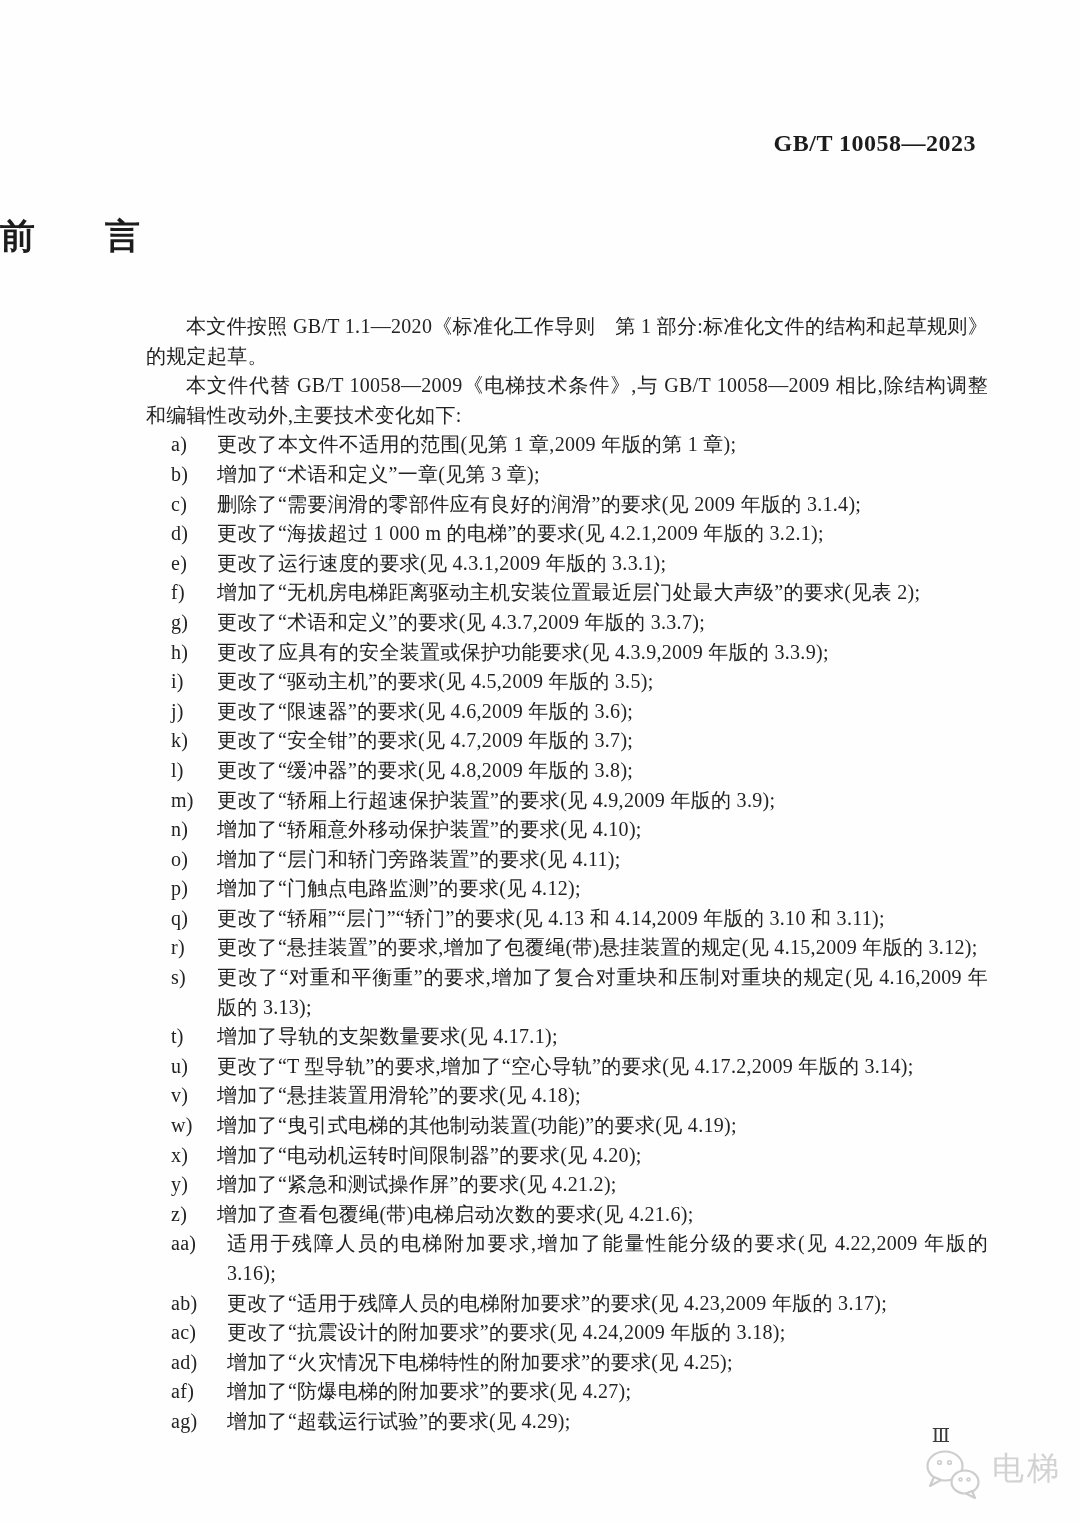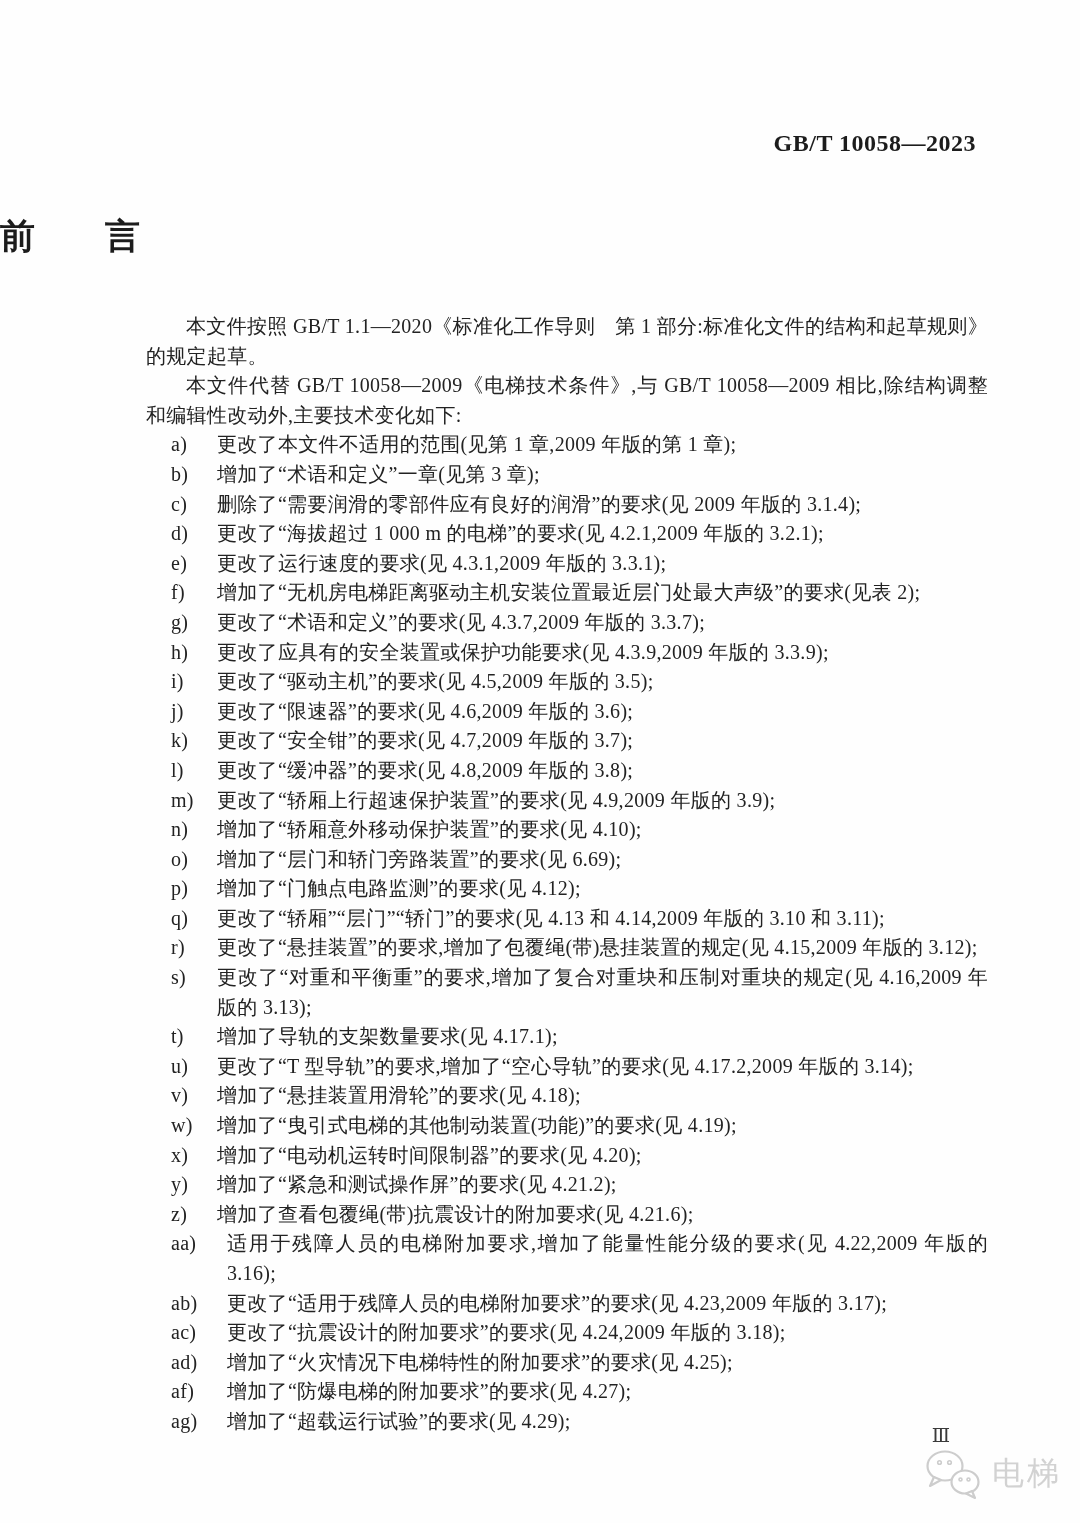--- a/index.html
+++ b/index.html
@@ -79,21 +79,21 @@
     right: 138px;
     font-size: 19px;
     color: #3a3a3a;
     font-family: "Liberation Serif", "DejaVu Serif", serif;
   }
   .watermark {
     position: absolute;
     right: 26px;
     bottom: 22px;
     display: flex;
-    align-items: center;
+    align-items: flex-start;
     gap: 6px;
     color: #cfcfcf;
   }
   .watermark .wm-text {
     font-size: 32px;
     letter-spacing: 3px;
     font-family: "DejaVu Sans", "Liberation Sans", sans-serif;
     color: #d2d2d2;
   }
   .wm-icon svg {
@@ -165,21 +165,21 @@
         <div class="item">
           <span class="label">m)</span>
           <span class="text">更改了“轿厢上行超速保护装置”的要求(见 4.9,2009 年版的 3.9);</span>
         </div>
         <div class="item">
           <span class="label">n)</span>
           <span class="text">增加了“轿厢意外移动保护装置”的要求(见 4.10);</span>
         </div>
         <div class="item">
           <span class="label">o)</span>
-          <span class="text">增加了“层门和轿门旁路装置”的要求(见 6.69);</span>
+          <span class="text">增加了“层门和轿门旁路装置”的要求(见 4.11);</span>
         </div>
         <div class="item">
           <span class="label">p)</span>
           <span class="text">增加了“门触点电路监测”的要求(见 4.12);</span>
         </div>
         <div class="item">
           <span class="label">q)</span>
           <span class="text">更改了“轿厢”“层门”“轿门”的要求(见 4.13 和 4.14,2009 年版的 3.10 和 3.11);</span>
         </div>
         <div class="item">
@@ -209,21 +209,21 @@
         <div class="item">
           <span class="label">x)</span>
           <span class="text">增加了“电动机运转时间限制器”的要求(见 4.20);</span>
         </div>
         <div class="item">
           <span class="label">y)</span>
           <span class="text">增加了“紧急和测试操作屏”的要求(见 4.21.2);</span>
         </div>
         <div class="item">
           <span class="label">z)</span>
-          <span class="text">增加了查看包覆绳(带)抗震设计的附加要求(见 4.21.6);</span>
+          <span class="text">增加了查看包覆绳(带)电梯启动次数的要求(见 4.21.6);</span>
         </div>
         <div class="item wide">
           <span class="label">aa)</span>
           <span class="text">适用于残障人员的电梯附加要求,增加了能量性能分级的要求(见 4.22,2009 年版的3.16);</span>
         </div>
         <div class="item wide">
           <span class="label">ab)</span>
           <span class="text">更改了“适用于残障人员的电梯附加要求”的要求(见 4.23,2009 年版的 3.17);</span>
         </div>
         <div class="item wide">

